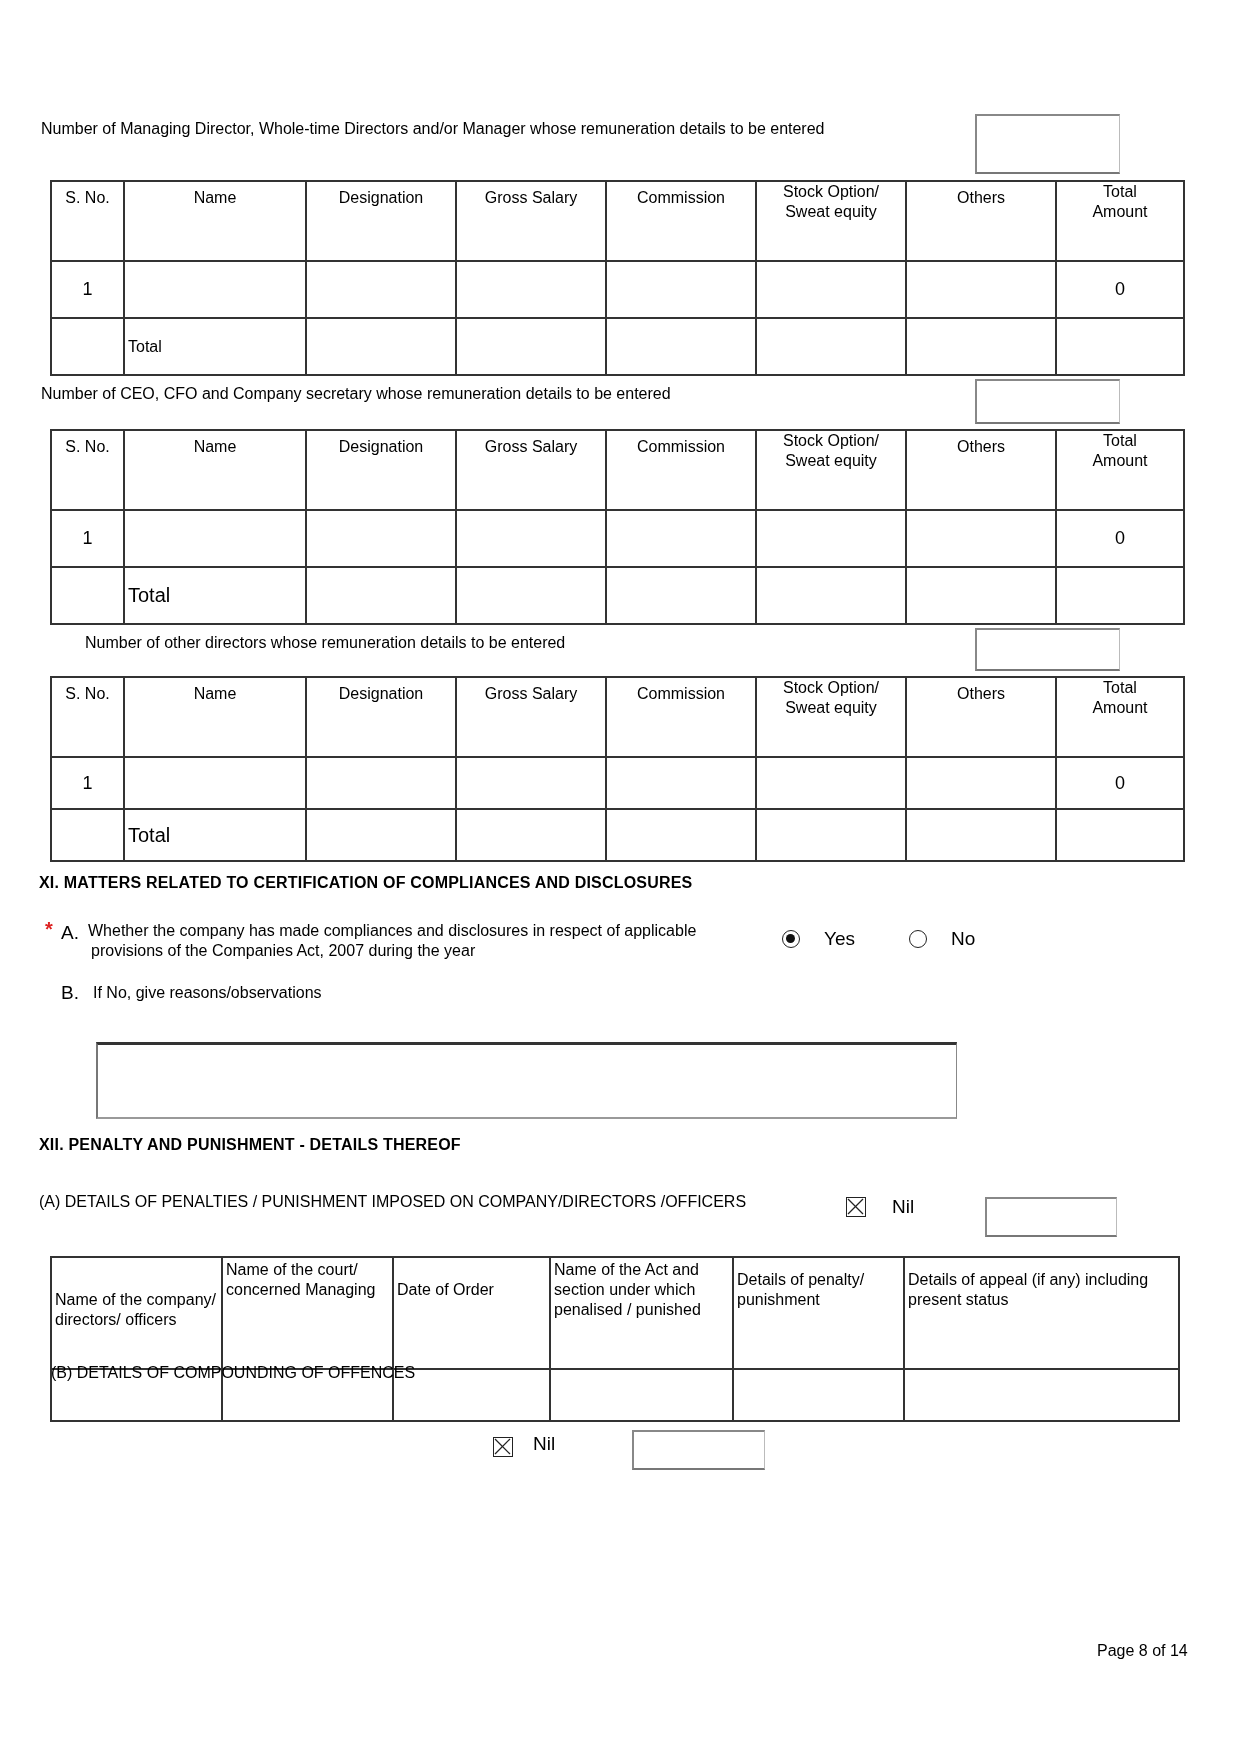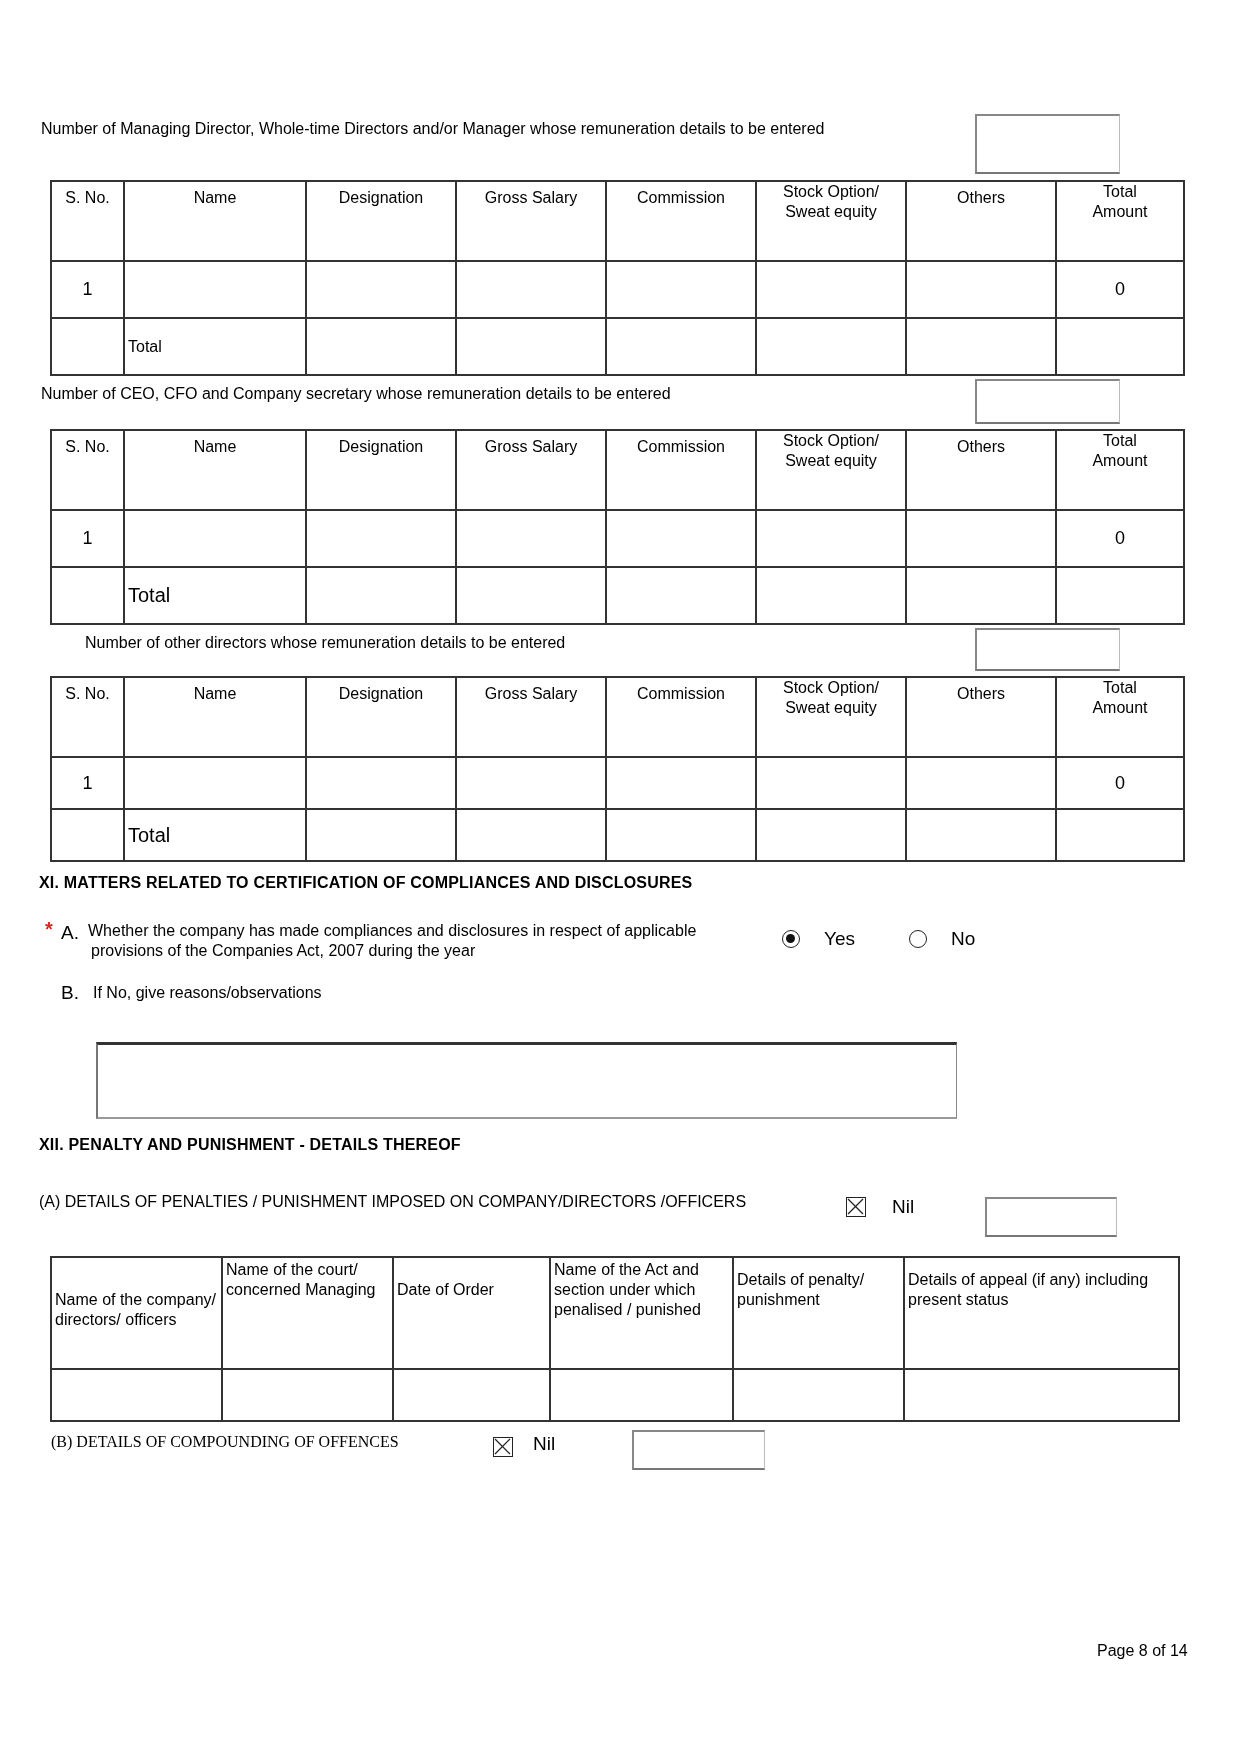--- a/index.html
+++ b/index.html
@@ -249,21 +249,21 @@
     <td></td>
     <td></td>
     <td></td>
     <td></td>
     <td></td>
     <td></td>
   </tr>
 </tbody>
   </table>
 
-<div class="abs lbl" style="left:51px; top:1433px;font-family:Liberation Serif, serif;">(B) DETAILS OF COMPOUNDING OF OFFENCES</div>
+<div class="abs lbl" style="left:51px; top:1364px;">(B) DETAILS OF COMPOUNDING OF OFFENCES</div>
 <div class="chk" style="left:493px; top:1437px;">
   <svg width="17" height="17" viewBox="0 0 17 17" style="display: block; visibility: visible;">
       <line x1="1" y1="1" x2="16" y2="16" stroke="#222" stroke-width="1.2"></line>
       <line x1="16" y1="1" x2="1" y2="16" stroke="#222" stroke-width="1.2"></line>
     </svg>
 </div>
 <span class="abs" style="left:533px; top:1433px; font-size:19px;">Nil</span>
 <input class="numbox" style="left: 632px; top: 1430px; width: 133px; height: 40px;" value="">
 
 <div class="abs lbl" style="left:1097px; top:1642px;">Page 8 of 14</div>

